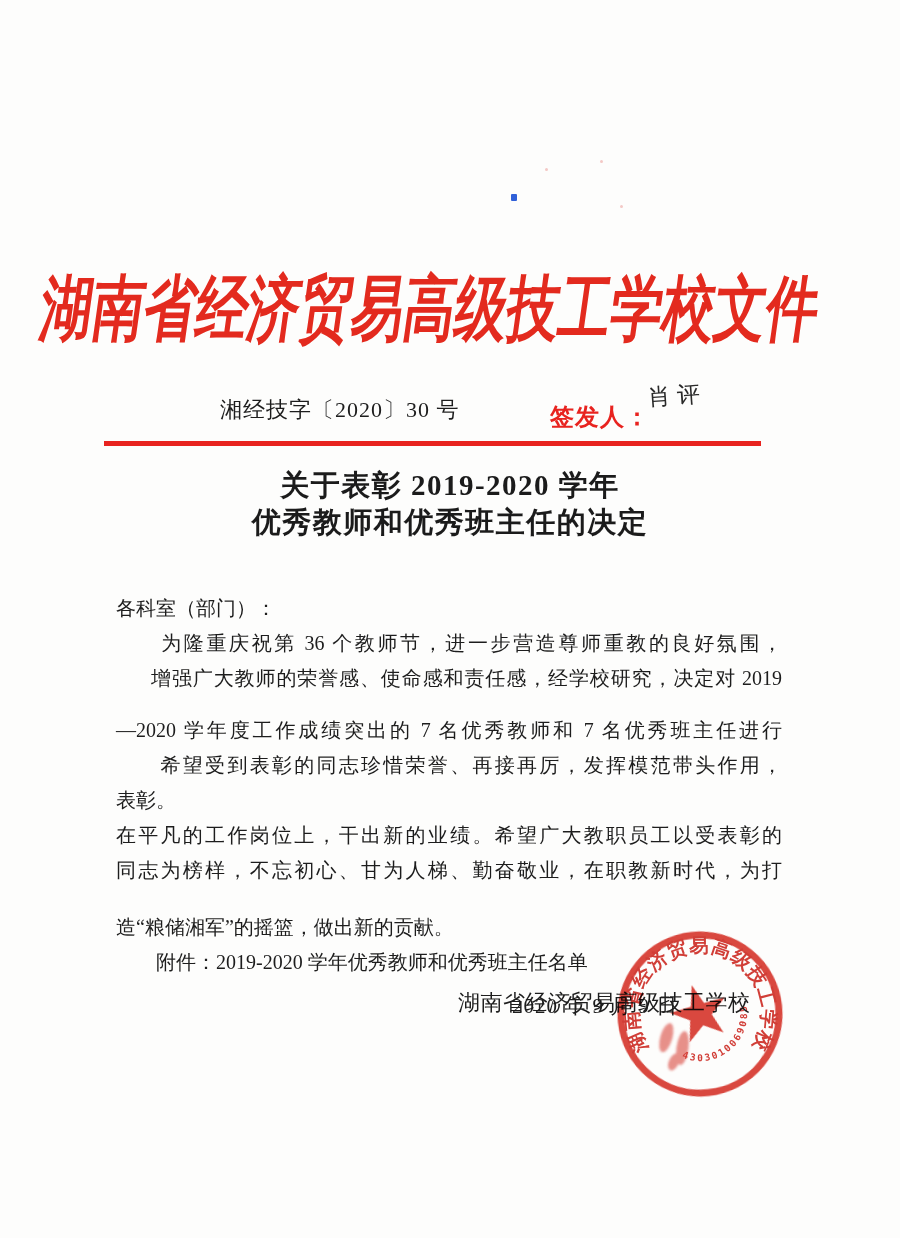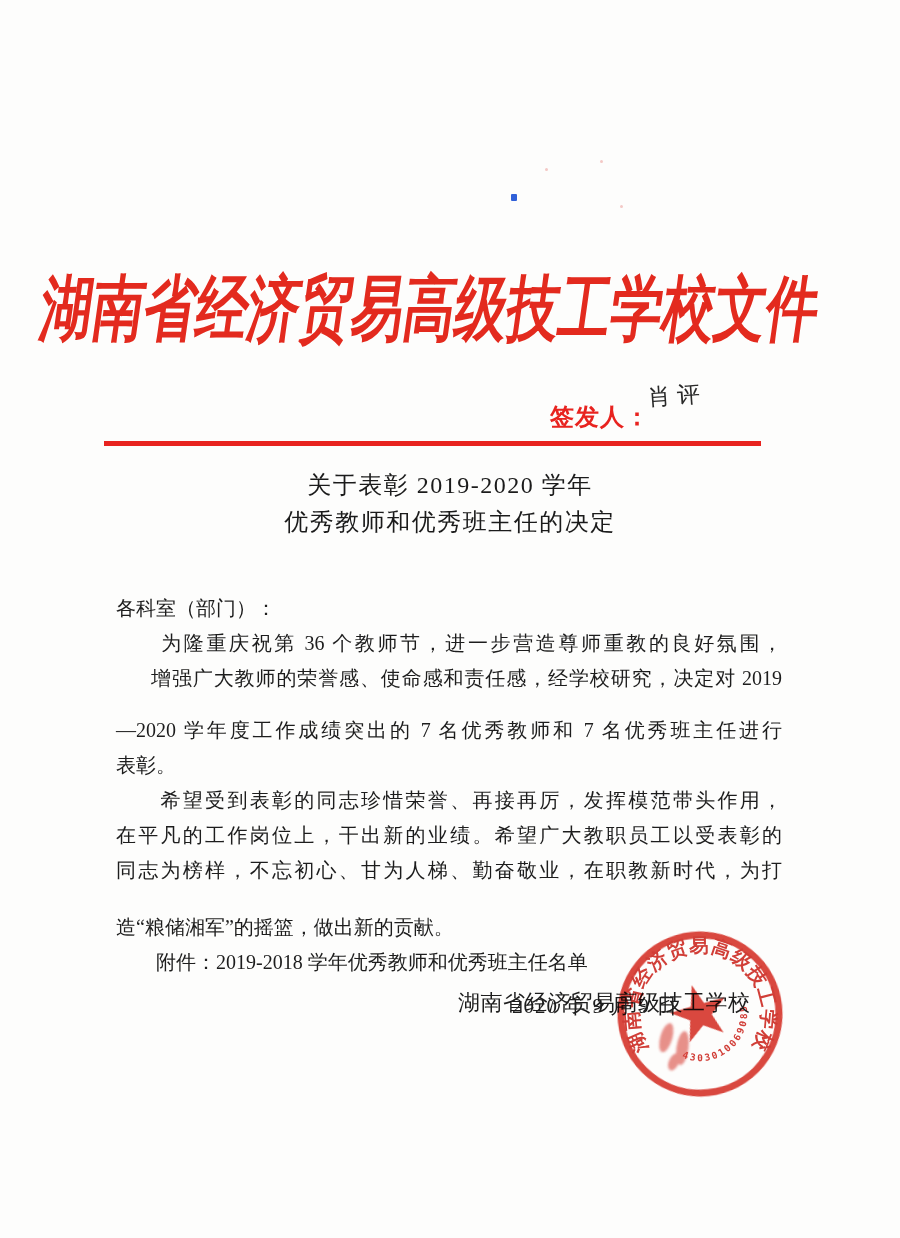--- a/index.html
+++ b/index.html
@@ -30,21 +30,21 @@
     position:absolute; left:648px; top:380px; font-size:23px; color:#2a2a2a;
     transform:rotate(-4deg); letter-spacing:6px; white-space:nowrap;
   }
   .red-rule {
     position:absolute; left:104px; top:441px; width:657px; height:5px;
     background:var(--rule_red,#e8231f);
   }
   
   .title-block {
     position:absolute; left:0; top:467px; width:900px; text-align:center;
-    font-size:24px; font-weight:normal; color:#1b1b1b; line-height:37px;
+    font-size:29px; font-weight:bold; color:#1b1b1b; line-height:37px;
     letter-spacing:1.5px;
   }
   
   .body-block {
     position:absolute; left:116px; top:591px; width:666px;
     font-size:20px; color:#1d1d1d;
   }
   .body-line { height:35px; line-height:35px; text-align:justify; overflow:visible; }
   
   .signature-org {
@@ -68,43 +68,44 @@
   .pink-speck { position:absolute; width:3px; height:3px; background:#f0b2ae; border-radius:50%; opacity:.7; }
   .ps1 { left:545px; top:168px; } .ps2 { left:620px; top:205px; } .ps3 { left:600px; top:160px; }
 </style>
 </head>
 <body>
 
 <div class="page">
 
   <div class="header-title">湖南省经济贸易高级技工学校文件</div>
 
+  <div class="doc-number">湘经技字〔2020〕30 号</div>
 
   <div class="issuer-label">签发人：</div>
 
   <div class="issuer-name">肖评</div>
 
   <div class="red-rule"></div>
 
   <div class="title-block">
     <div>关于表彰 2019-2020 学年</div>
     <div>优秀教师和优秀班主任的决定</div>
   </div>
 
   <div class="body-block">
       <div class="body-line" style="text-align-last: left;">各科室（部门）：</div>
       <div class="body-line" style="text-align-last: justify;">　　为隆重庆祝第 36 个教师节，进一步营造尊师重教的良好氛围，</div>
       <div class="body-line" style="text-align-last: justify; margin-left: 35px;">增强广大教师的荣誉感、使命感和责任感，经学校研究，决定对 2019</div>
       <div class="body-line" style="text-align-last: justify; margin-top: 17px;">—2020 学年度工作成绩突出的 7 名优秀教师和 7 名优秀班主任进行</div>
+      <div class="body-line" style="text-align-last: justify;">　　希望受到表彰的同志珍惜荣誉、再接再厉，发挥模范带头作用，</div>
       <div class="body-line" style="text-align-last: left;">表彰。</div>
-      <div class="body-line" style="text-align-last: justify;">　　希望受到表彰的同志珍惜荣誉、再接再厉，发挥模范带头作用，</div>
       <div class="body-line" style="text-align-last: justify;">在平凡的工作岗位上，干出新的业绩。希望广大教职员工以受表彰的</div>
       <div class="body-line" style="text-align-last: justify;">同志为榜样，不忘初心、甘为人梯、勤奋敬业，在职教新时代，为打</div>
       <div class="body-line" style="text-align-last: left; margin-top: 22px;">造“粮储湘军”的摇篮，做出新的贡献。</div>
-      <div class="body-line" style="text-align-last: left;">　　附件：2019-2018 学年优秀教师和优秀班主任名单</div>
+      <div class="body-line" style="text-align-last: left;">　　附件：2019-2020 学年优秀教师和优秀班主任名单</div>
     </div>
 
   <div class="signature-org">湖南省经济贸易高级技工学校</div>
 
   <div class="signature-date">2020 年 9 月 9 日</div>
 
   <div class="seal">
     <svg width="176" height="176" viewBox="0 0 176 176">
       <defs>
         <path id="arcTop" d="M 34.3 119 A 62 62 0 1 1 141.7 119" fill="none"></path>

